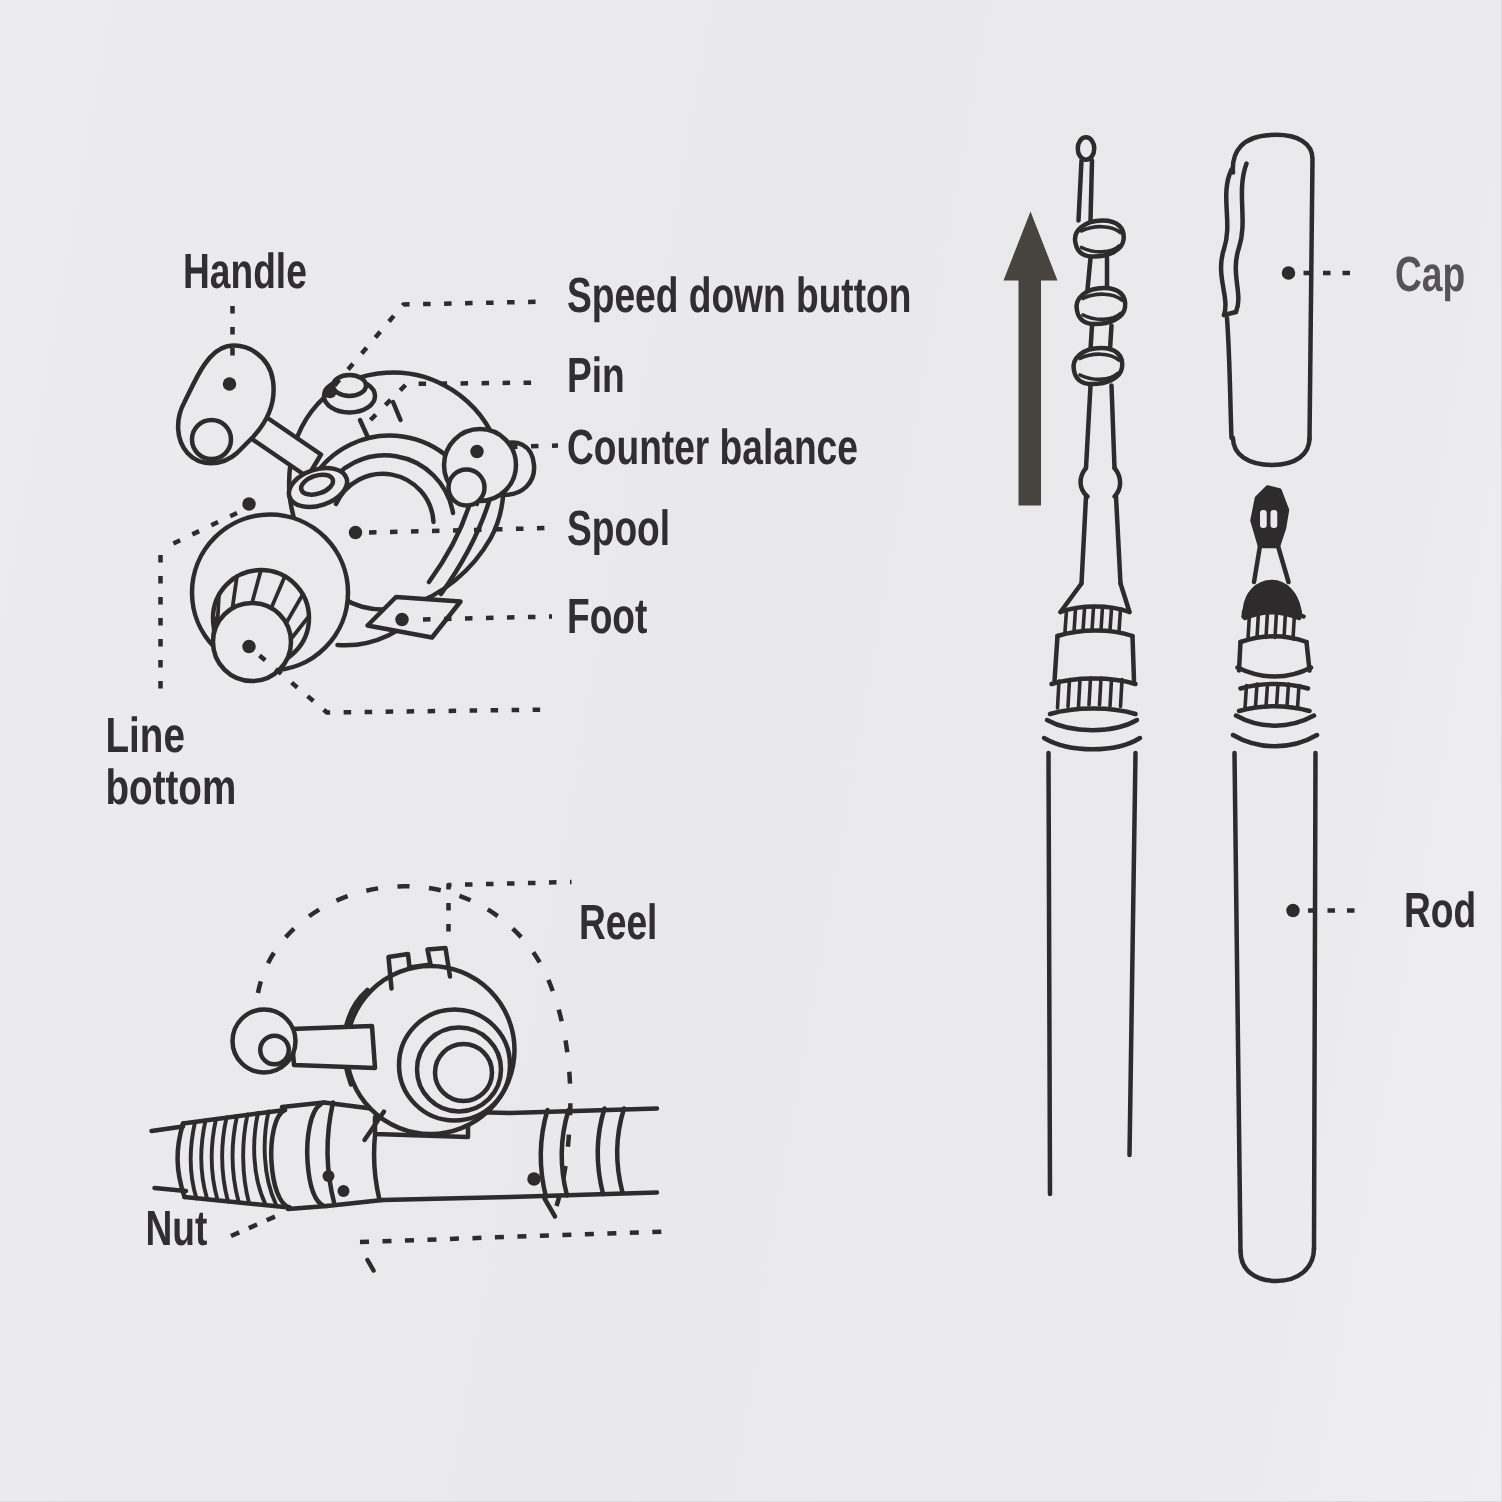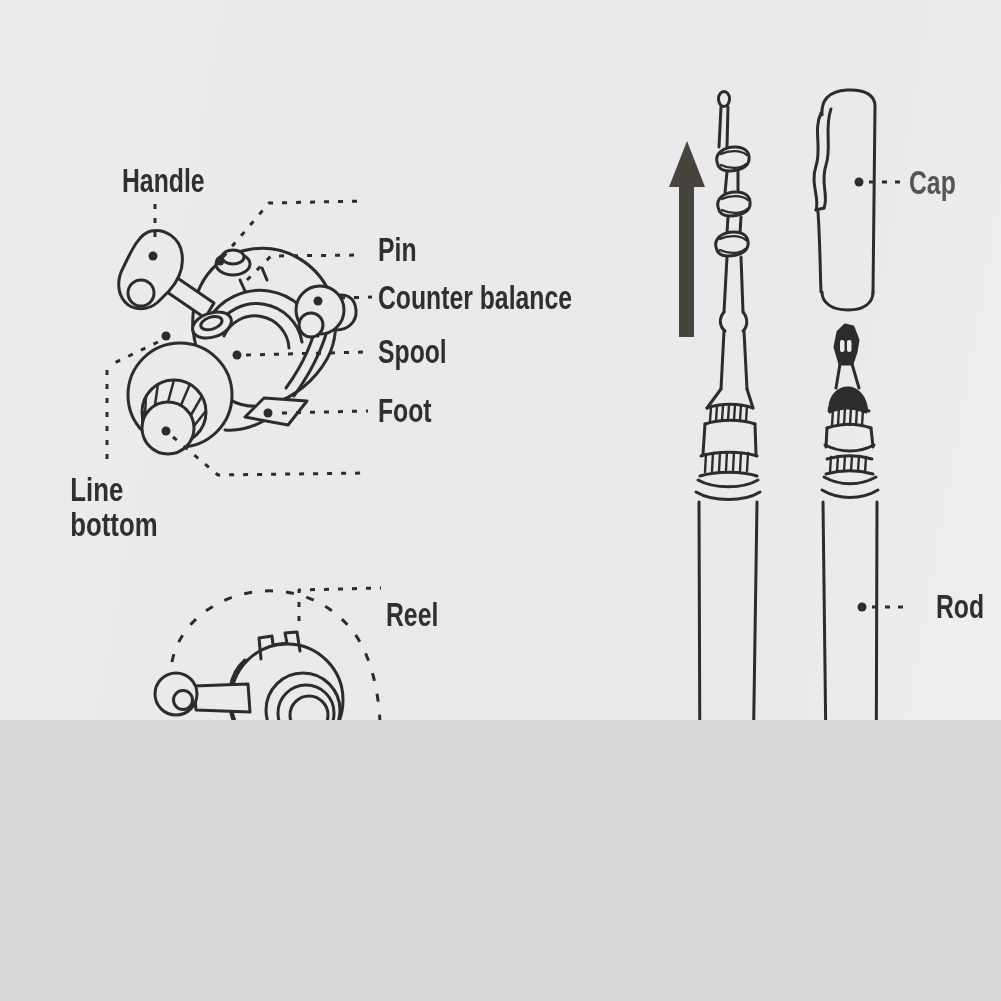--- a/index.html
+++ b/index.html
@@ -1,29 +1,29 @@
 <!DOCTYPE html>
 <html><head>
 <meta charset="utf-8">
 <style>
   html,body{margin:0;padding:0;background:#d8d7d9;}
   .stage{
-    position:relative;width:1001px;height:720px;overflow:hidden;
+    position:relative;width:1001px;height:1001px;overflow:hidden;
     background:linear-gradient(100deg,#ecebed 0%,#e9e8ea 45%,#eae9eb 80%,#efeef0 100%);
     font-family:"Liberation Sans",sans-serif;
   }
   svg.art{position:absolute;left:0;top:0;width:1001px;height:1001px;display:block;}
   .lbl{
     position:absolute;font-weight:700;font-size:33px;line-height:33px;
     color:#302e30;white-space:nowrap;letter-spacing:0px;
   }
   .cond{display:inline-block;transform:scaleX(0.75);transform-origin:0 50%;}
   .cond-c{display:block;transform:scaleX(0.78);transform-origin:50% 50%;}
   .lbl-stack{text-align:left;line-height:35px;}
-  .lbl-faded{opacity:.8;}
+  .lbl-faded{opacity:.8;margin-left:21px;}
 </style>
 </head>
 <body>
 
 <div class="stage">
 
   <svg class="art" viewBox="0 0 1001 1001" fill="none" stroke="#2e2b2c" stroke-width="3" stroke-linecap="round" stroke-linejoin="round">
 
     <g>
 
@@ -223,20 +223,21 @@
       </g>
     </g>
 
     <g stroke-dasharray="5 8" stroke-linecap="butt">
       <path d="M869 182 L906 182"></path>
       <path d="M872 607 L906 607"></path>
     </g>
   </svg>
 
   <div class="lbl" style="left:122px;top:164px"><span class="cond">Handle</span></div>
+  <div class="lbl" style="left:378px;top:180px"><span class="cond">Speed down button</span></div>
   <div class="lbl" style="left:378px;top:233px"><span class="cond">Pin</span></div>
   <div class="lbl" style="left:378px;top:281px"><span class="cond">Counter balance</span></div>
   <div class="lbl" style="left:378px;top:335px"><span class="cond">Spool</span></div>
   <div class="lbl" style="left:378px;top:394px"><span class="cond">Foot</span></div>
 
   <div class="lbl lbl-stack" style="left:58px;top:472px;width:112px">
     <span class="cond-c">Line</span>
     <span class="cond-c">bottom</span>
   </div>
 

